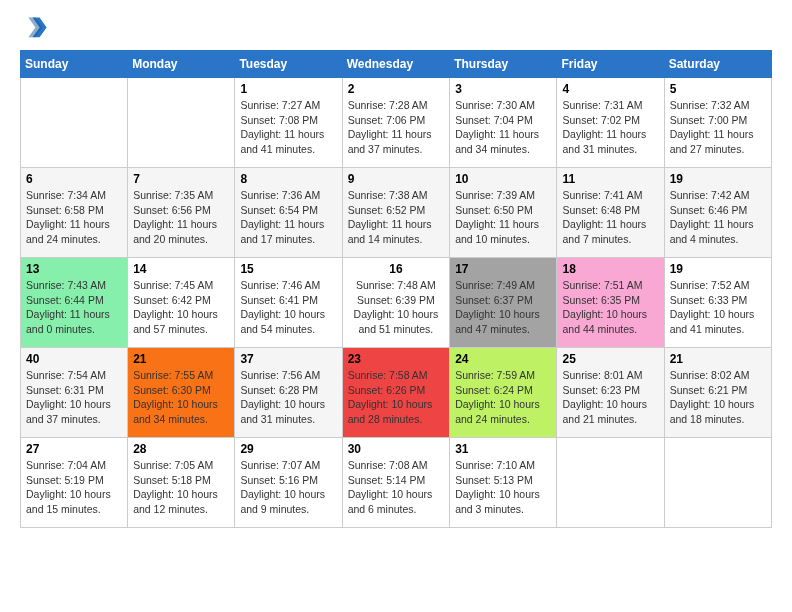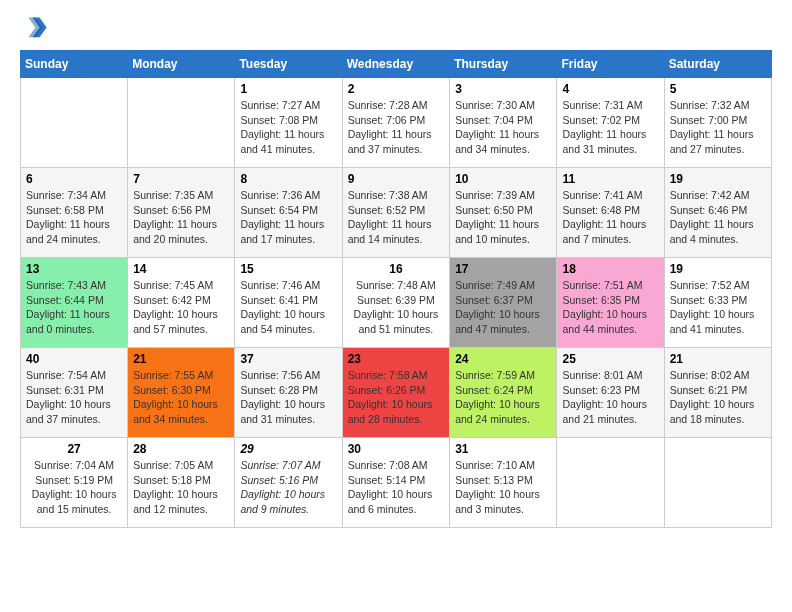--- a/index.html
+++ b/index.html
@@ -151,22 +151,22 @@
       <tr>
         <td style="background: rgb(245, 245, 245);"><span class="day-num">40</span><span class="day-info">Sunrise: 7:54 AM<br>Sunset: 6:31 PM<br>Daylight: 10 hours and 37 minutes.</span></td>
         <td style="background: #f97316;"><span class="day-num">21</span><span class="day-info">Sunrise: 7:55 AM<br>Sunset: 6:30 PM<br>Daylight: 10 hours and 34 minutes.</span></td>
         <td style="background: rgb(245, 245, 245);"><span class="day-num">37</span><span class="day-info">Sunrise: 7:56 AM<br>Sunset: 6:28 PM<br>Daylight: 10 hours and 31 minutes.</span></td>
         <td style="background: #ef4444;"><span class="day-num">23</span><span class="day-info">Sunrise: 7:58 AM<br>Sunset: 6:26 PM<br>Daylight: 10 hours and 28 minutes.</span></td>
         <td style="background: #bef264;"><span class="day-num">24</span><span class="day-info">Sunrise: 7:59 AM<br>Sunset: 6:24 PM<br>Daylight: 10 hours and 24 minutes.</span></td>
         <td style="background: rgb(245, 245, 245);"><span class="day-num">25</span><span class="day-info">Sunrise: 8:01 AM<br>Sunset: 6:23 PM<br>Daylight: 10 hours and 21 minutes.</span></td>
         <td style="background: rgb(245, 245, 245);"><span class="day-num">21</span><span class="day-info">Sunrise: 8:02 AM<br>Sunset: 6:21 PM<br>Daylight: 10 hours and 18 minutes.</span></td>
       </tr>
       <tr>
-        <td style="background: rgb(255, 255, 255); text-align: center;"><span class="day-num">27</span><span class="day-info">Sunrise: 7:04 AM<br>Sunset: 5:19 PM<br>Daylight: 10 hours and 15 minutes.</span></td>
+        <td style="background: rgb(255, 255, 255);"><span class="day-num">27</span><span class="day-info">Sunrise: 7:04 AM<br>Sunset: 5:19 PM<br>Daylight: 10 hours and 15 minutes.</span></td>
         <td style="background: rgb(255, 255, 255);"><span class="day-num">28</span><span class="day-info">Sunrise: 7:05 AM<br>Sunset: 5:18 PM<br>Daylight: 10 hours and 12 minutes.</span></td>
-        <td style="background: rgb(255, 255, 255); font-style: italic;"><span class="day-num">29</span><span class="day-info">Sunrise: 7:07 AM<br>Sunset: 5:16 PM<br>Daylight: 10 hours and 9 minutes.</span></td>
+        <td style="background: rgb(255, 255, 255);"><span class="day-num">29</span><span class="day-info">Sunrise: 7:07 AM<br>Sunset: 5:16 PM<br>Daylight: 10 hours and 9 minutes.</span></td>
         <td style="background: rgb(255, 255, 255);"><span class="day-num">30</span><span class="day-info">Sunrise: 7:08 AM<br>Sunset: 5:14 PM<br>Daylight: 10 hours and 6 minutes.</span></td>
         <td style="background: rgb(255, 255, 255);"><span class="day-num">31</span><span class="day-info">Sunrise: 7:10 AM<br>Sunset: 5:13 PM<br>Daylight: 10 hours and 3 minutes.</span></td>
         <td class="empty"></td>
         <td class="empty"></td>
       </tr>
     </tbody>
 </table>
 
 </body></html>

